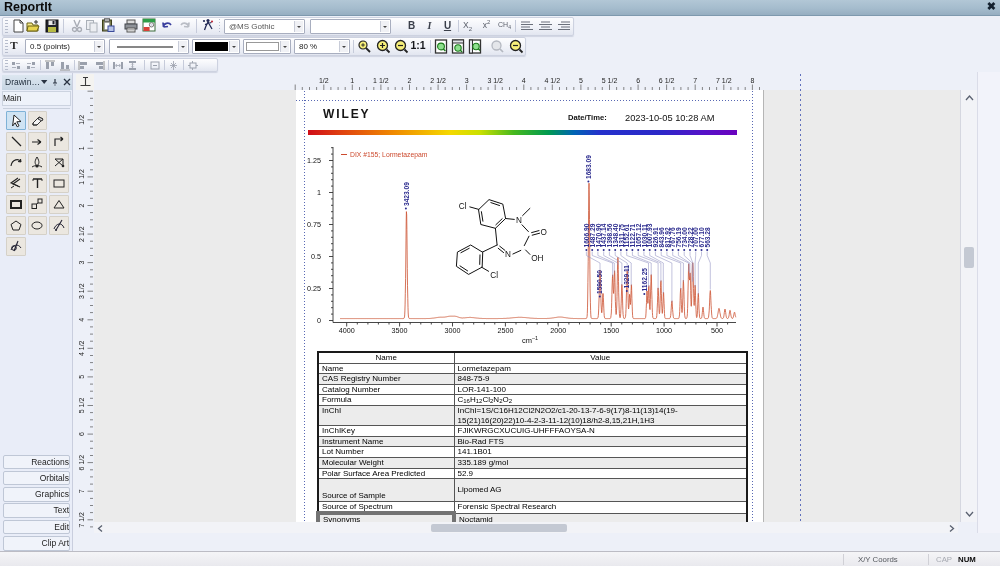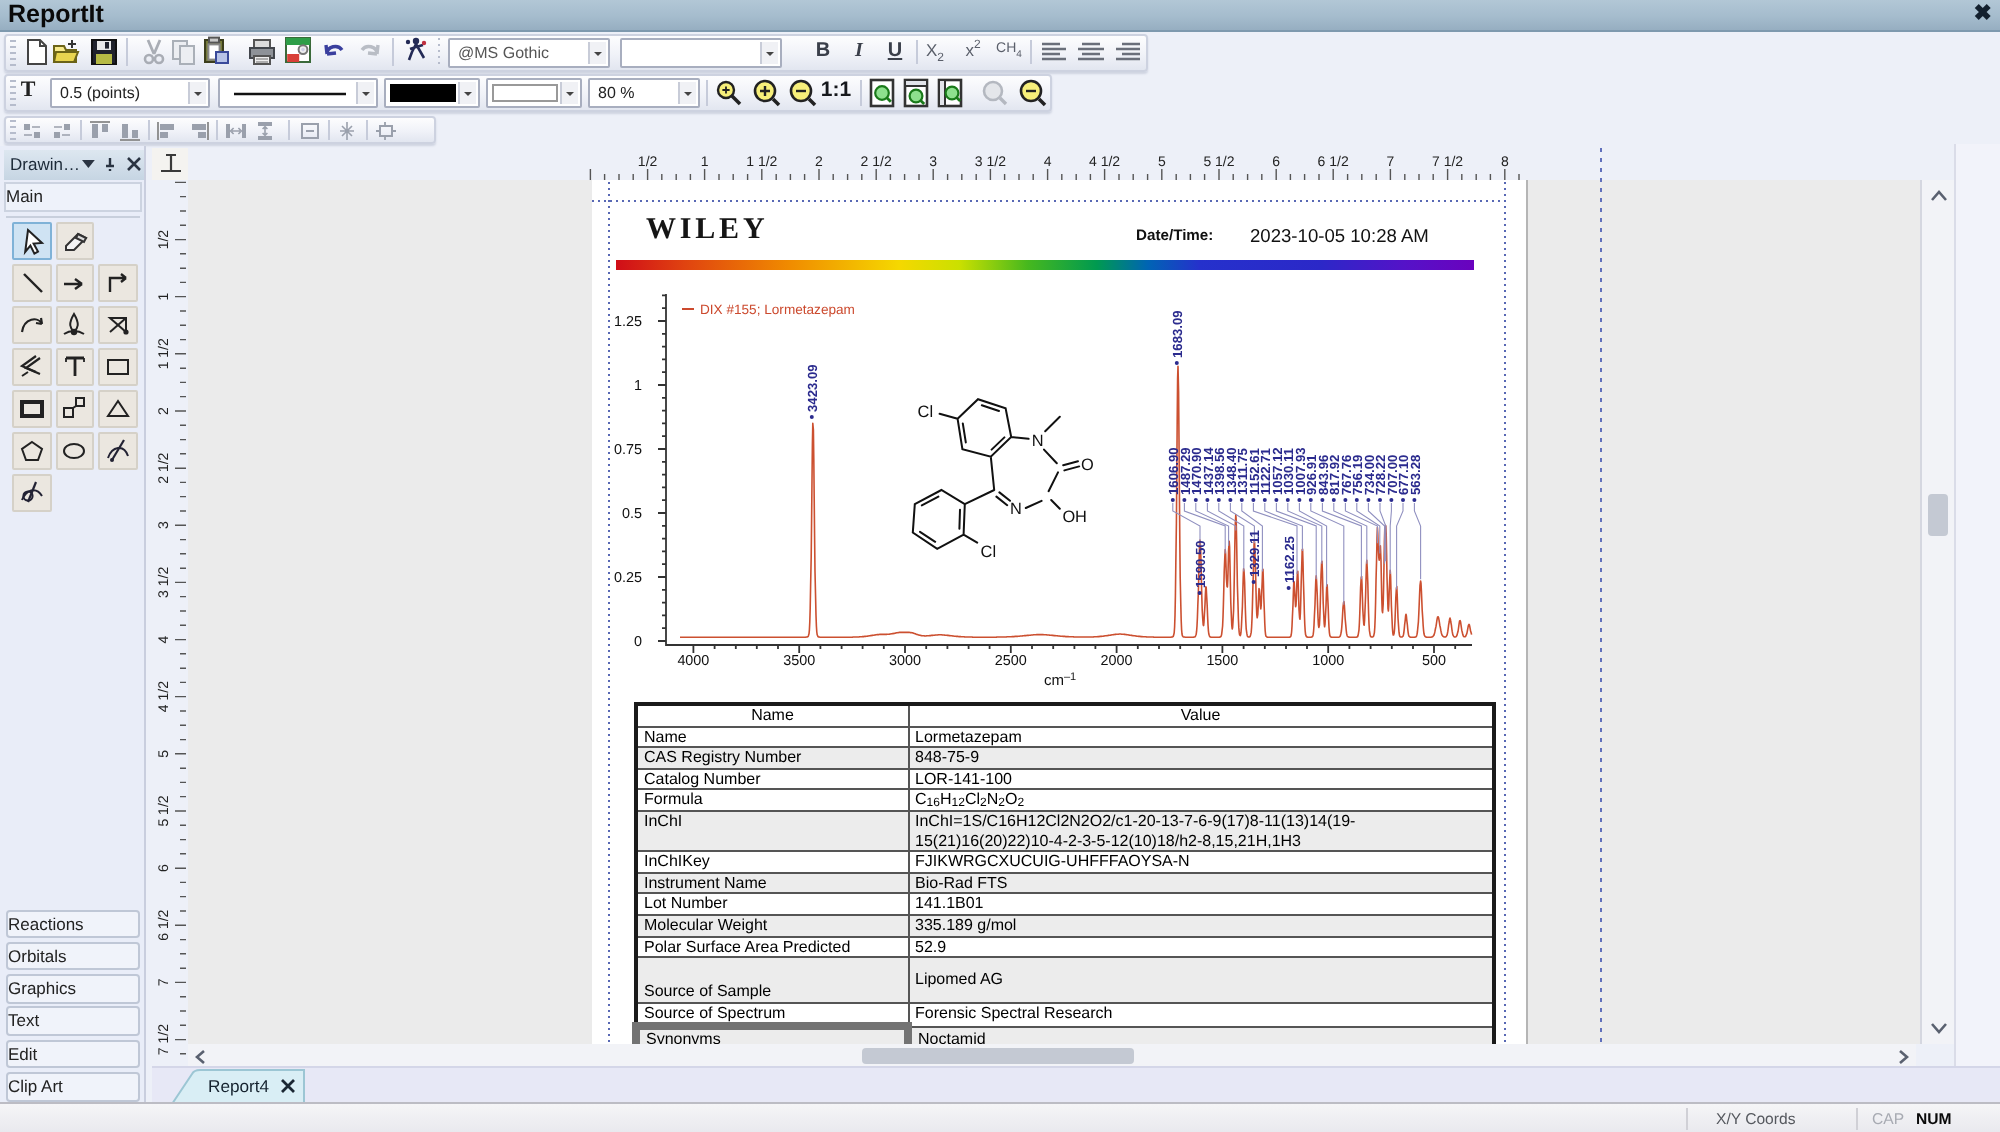--- a/index.html
+++ b/index.html
@@ -22,32 +22,32 @@
 .tbtn { position:absolute; font-size:9.5px; color:#333; text-align:center; }
 .gicon { position:absolute; width:12px; height:11px; }
 #panel { position:absolute; left:0; top:73px; width:73px; height:478px; background:#e9edf8; border-right:1px solid #c9cede; }
 #phead { position:absolute; left:2px; top:75px; width:70px; height:15px;
   background:linear-gradient(180deg,#dde7f0,#c6d5e3); font-size:8.5px; color:#1c2a38; line-height:15px; padding-left:3px; }
 #pmain { position:absolute; left:2px; top:91px; width:69px; height:15px; background:#eef2fa;
   border:1px solid #ccd3e0; font-size:8.5px; color:#222; text-align:left; line-height:13px; }
 .tool { position:absolute; width:19.5px; height:19.5px; background:#ebe7e0; border:1px solid #d5d1c8; border-radius:1px; }
 .tool.sel { background:#cfe3f3; border:1px solid #7fb2d7; }
 .pbtn { position:absolute; left:3px; width:67px; height:14.5px; background:#f0f3fa; border:1px solid #bfc7d6;
-  border-radius:2px; font-size:8.5px; color:#222; text-align:left; line-height:13px; }
+  border-radius:2px; font-size:8.5px; color:#222; text-align:right; line-height:13px; }
 #corner { position:absolute; left:76px; top:74px; width:18px; height:16px; background:#f4f3f0; }
 #canvas { position:absolute; left:94px; top:90px; width:866px; height:432px; background:#ebebeb; }
 #page { position:absolute; left:202px; top:0; width:468px; height:432px; background:#fff; border-right:1px solid #b5b5b5; }
 .dotv { position:absolute; top:1px; height:431px; width:1px;
   background:repeating-linear-gradient(180deg,#5868b4 0 1px,transparent 1px 3px); }
 .doth { position:absolute; height:1px;
   background:repeating-linear-gradient(90deg,#5868b4 0 1px,transparent 1px 3px); }
 #pagebreak { position:absolute; left:800px; top:74px; height:448px; width:1px;
   background:repeating-linear-gradient(180deg,#6070bc 0 2px,transparent 2px 5px); }
-#wiley { position:absolute; left:323px; top:107px; font-family:Liberation Serif, serif; font-weight:bold;
-  font-size:15px; letter-spacing:1.9px; color:#151515; }
+#wiley { position:absolute; left:323px; top:107px; font-family:Liberation Sans, sans-serif; font-weight:bold;
+  font-size:12px; letter-spacing:1.9px; color:#151515; }
 #dtlabel { position:absolute; left:568px; top:113px; font-size:7.6px; font-weight:bold; color:#111; }
 #dtvalue { position:absolute; left:625px; top:112.5px; font-size:9.3px; color:#111; }
 #rainbow { position:absolute; left:308px; top:130px; width:429px; height:5px;
   background:linear-gradient(90deg,#d00d18 0%,#e04310 8%,#f08a00 20%,#f5d800 33%,#cbe000 40%,#46b81e 48%,#009a50 56%,#0064b4 62%,#2531cc 68%,#2b28c8 82%,#5512c8 92%,#6a02be 100%); }
 #vsb { position:absolute; left:960px; top:90px; width:17px; height:432px; background:#f2f3f7; border-left:1px solid #d5d7e0; }
 #vsb .thumb { position:absolute; left:3px; top:157px; width:10px; height:21px; background:#c4c9d3; border-radius:2px; }
 #hsb { position:absolute; left:94px; top:522px; width:864px; height:11px; background:#f2f3f7; }
 #hsb .thumb { position:absolute; left:337px; top:1.5px; width:136px; height:8px; background:#c4c9d3; border-radius:2px; }
 #tabbar { position:absolute; left:76px; top:533px; width:924px; height:18px; background:#e7e8f6; border-top:1px solid #d4d6e8; }
 #statusbar { position:absolute; left:0; top:551px; width:1000px; height:15px;
@@ -513,21 +513,21 @@
 <tr style="height:9.5px">
           <td style="border:1px solid #555;padding:0 0 0 3px;overflow:hidden;white-space:nowrap">Catalog Number</td>
           <td style="border:1px solid #555;padding:0 0 0 3px;overflow:hidden">LOR-141-100</td>
         </tr>
 <tr style="height:9.5px">
           <td style="border:1px solid #555;padding:0 0 0 3px;overflow:hidden;white-space:nowrap">Formula</td>
           <td style="border:1px solid #555;padding:0 0 0 3px;overflow:hidden">C<sub>16</sub>H<sub>12</sub>Cl<sub>2</sub>N<sub>2</sub>O<sub>2</sub></td>
         </tr>
 <tr style="height:19.2px">
           <td style="border:1px solid #555;background:#ececec;padding:0 0 0 3px;vertical-align:top;overflow:hidden;white-space:nowrap">InChI</td>
-          <td style="border:1px solid #555;background:#ececec;padding:0 0 0 3px;vertical-align:top;overflow:hidden">InChI=1S/C16H12Cl2N2O2/c1-20-13-7-6-9(17)8-11(13)14(19-15(21)16(20)22)10-4-2-3-5-12(10)18/h2-8,15,21H,1H3</td>
+          <td style="border:1px solid #555;background:#ececec;padding:0 0 0 3px;vertical-align:top;overflow:hidden">InChI=1S/C16H12Cl2N2O2/c1-20-13-7-6-9(17)8-11(13)14(19-15(21)16(20)22)10-4-2-3-11-12(10)18/h2-8,15,21H,1H3</td>
         </tr>
 <tr style="height:9.5px">
           <td style="border:1px solid #555;padding:0 0 0 3px;overflow:hidden;white-space:nowrap">InChIKey</td>
           <td style="border:1px solid #555;padding:0 0 0 3px;overflow:hidden">FJIKWRGCXUCUIG-UHFFFAOYSA-N</td>
         </tr>
 <tr style="height:9.5px">
           <td style="border:1px solid #555;background:#ececec;padding:0 0 0 3px;overflow:hidden;white-space:nowrap">Instrument Name</td>
           <td style="border:1px solid #555;background:#ececec;padding:0 0 0 3px;overflow:hidden">Bio-Rad FTS</td>
         </tr>
 <tr style="height:9.5px">
@@ -568,28 +568,19 @@
 <div id="hsb">
       <svg style="position:absolute;left:3px;top:2.5px" width="6" height="7" viewBox="0 0 6 7">
         <path d="M5 0.5L1.5 3.5L5 6.5" fill="none" stroke="#5a6170" stroke-width="1.3"></path>
       </svg>
       <svg style="position:absolute;left:855px;top:2.5px" width="6" height="7" viewBox="0 0 6 7">
         <path d="M1 0.5L4.5 3.5L1 6.5" fill="none" stroke="#5a6170" stroke-width="1.3"></path>
       </svg>
       <div class="thumb"></div>
     </div>
 <div id="rightstrip"></div>
-<div id="tabbar">
-      <svg style="position:absolute;left:10px;top:0" width="70" height="18" viewBox="0 0 70 18">
-        <path d="M0 18 L10 3 Q11 1 14 1 L66 1 L66 18 Z" fill="#d9eef5" stroke="#9cc6d4" stroke-width="1"></path>
-      </svg>
-      <div style="position:absolute;left:28px;top:4px;font-size:8.6px;color:#15222e">Report4</div>
-      <svg style="position:absolute;left:64px;top:5px" width="8" height="8" viewBox="0 0 8 8">
-        <path d="M1 1l6 6M7 1l-6 6" stroke="#1a2733" stroke-width="1.4"></path>
-      </svg>
-    </div>
 <div id="statusbar">
       <div style="position:absolute;left:843px;top:2px;width:1px;height:11px;background:#d0d0d6"></div>
       <div style="position:absolute;left:858px;top:3px">X/Y Coords</div>
       <div style="position:absolute;left:928px;top:2px;width:1px;height:11px;background:#d0d0d6"></div>
       <div style="position:absolute;left:936px;top:3px;color:#a7aab2">CAP</div>
       <div style="position:absolute;left:958px;top:3px;color:#0a0a0a;font-weight:bold">NUM</div>
     </div>
 </div>
 </body></html>

